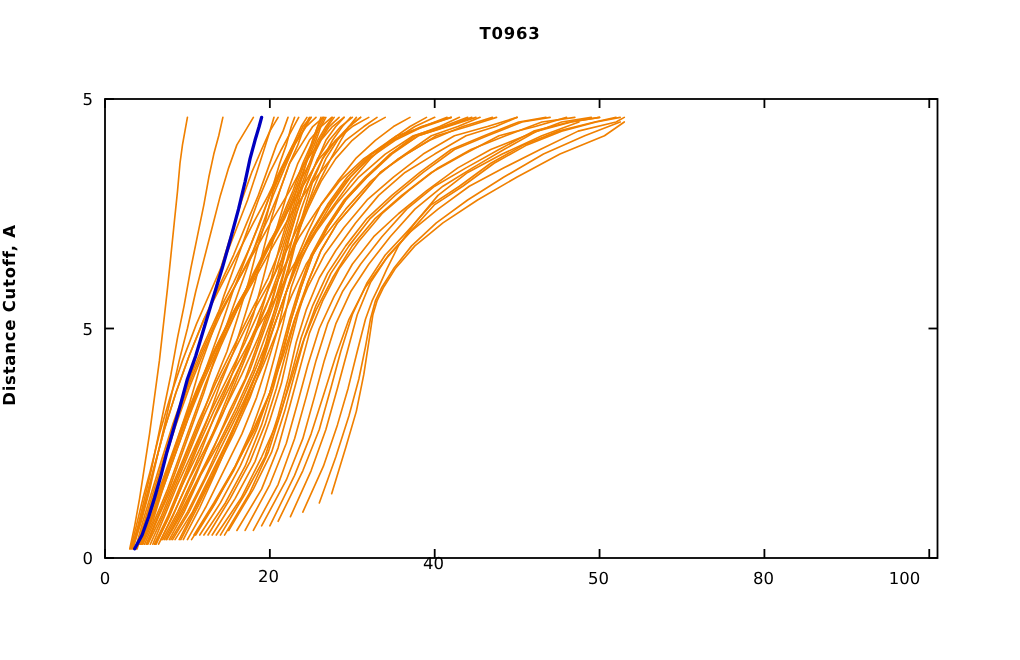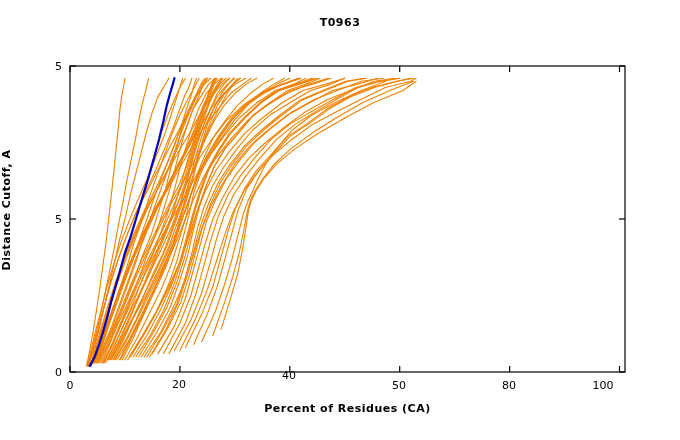--- a/index.html
+++ b/index.html
@@ -77,21 +77,20 @@
 </style>
 </head>
 <body>
 
 <div id="chart-root">
 
   <div class="title">T0963</div>
 
   <div class="ylabel" style="top: 320px;">Distance Cutoff, A</div>
 
-  <div class="xlabel">Percent of Residues (CA)</div>
 
   <div class="tick-label ytick-label" style="left: 22px; top: 60px;">5</div>
   <div class="tick-label ytick-label" style="left: 22px; top: 213px;">5</div>
   <div class="tick-label ytick-label" style="left: 22px; top: 366px;">0</div>
 
   <div class="tick-label xtick-label" style="left: 50px; top: 379px;">0</div>
   <div class="tick-label xtick-label" style="left: 159px; top: 378px;">20</div>
   <div class="tick-label xtick-label" style="left: 269px; top: 369px;">40</div>
   <div class="tick-label xtick-label" style="left: 379px; top: 379px;">50</div>
   <div class="tick-label xtick-label" style="left: 489px; top: 379px;">80</div>

